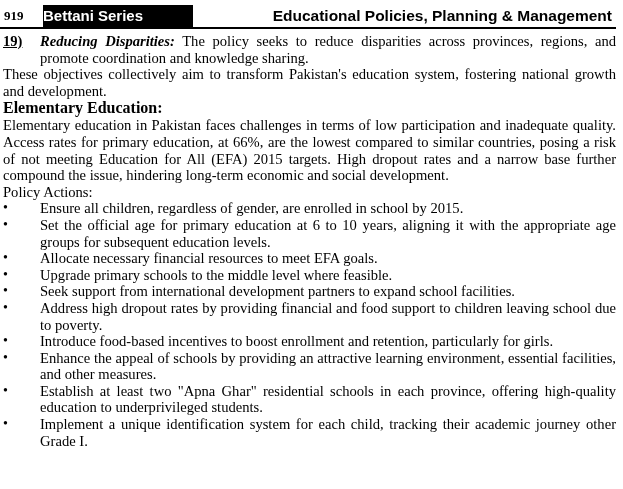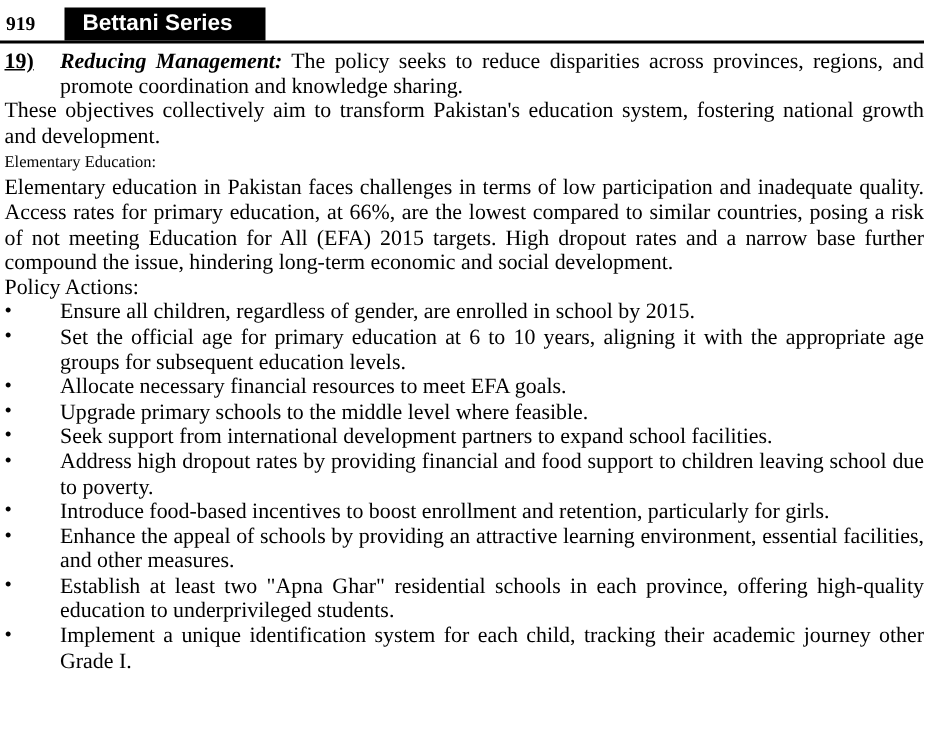--- a/index.html
+++ b/index.html
@@ -1,44 +1,45 @@
 <!DOCTYPE html>
 <html><head>
 <meta charset="utf-8">
 <style>
   html, body { margin:0; padding:0; background:#ffffff; }
   body { width:623px; height:489px; overflow:hidden; position:relative; color:#000; }
   .header { position:absolute; left:0; top:0; width:616px; height:27px; border-bottom:2px solid #000; }
   .page-num { position:absolute; left:4px; top:8px; font-family:Liberation Serif, serif; font-size:13px; font-weight:bold; }
-  .series { position:absolute; left:43px; top:5px; width:134px; height:22px; background:#000; color:#fff; font-family:"Liberation Sans", sans-serif; font-size:15px; font-weight:bold; line-height:22px; padding-left:12px; box-sizing:border-box; }
+  .series { position:absolute; left:43px; top:5px; width:150px; height:22px; background:#000; color:#fff; font-family:"Liberation Sans", sans-serif; font-size:15px; font-weight:bold; line-height:22px; padding-left:0; box-sizing:border-box; }
   .book-title { position:absolute; right:4px; top:5px; font-family:"Liberation Sans", sans-serif; font-size:15.5px; font-weight:bold; line-height:22px; }
   .content { position:absolute; left:3px; top:33px; width:613px; font-family:"Liberation Serif", serif; font-size:14.6px; line-height:16.6px; text-align:justify; }
   .content p { margin:0; }
   .item19 { display:flex; }
   .item19 .num { width:37px; flex:none; font-weight:bold;text-decoration:underline; }
   .item19 .txt { flex:1; }
-  .h2 { font-weight:normal; font-size:11px; line-height:18px; }
+  .h2 { font-weight:bold; font-size:16px; line-height:18px; }
   .h3 { font-weight:normal; }
   ul.actions { list-style:none; margin:0; padding:0; }
   ul.actions li { display:flex; }
   ul.actions .bullet { width:37px; flex:none; font-size:14px; }
   ul.actions .txt { flex:1; }
 </style>
 </head>
 <body>
 
 <div class="header">
   <span class="page-num">919</span>
   <div class="series">Bettani Series</div>
+  <div class="book-title">Educational Policies, Planning &amp; Management</div>
 </div>
 
 <div class="content">
   <div class="item19">
     <span class="num">19)</span>
-    <span class="txt"><b><i>Reducing Management:</i></b><span> The policy seeks to reduce disparities across provinces, regions, and promote coordination and knowledge sharing.</span></span>
+    <span class="txt"><b><i>Reducing Disparities:</i></b><span> The policy seeks to reduce disparities across provinces, regions, and promote coordination and knowledge sharing.</span></span>
   </div>
   <p>These objectives collectively aim to transform Pakistan's education system, fostering national growth and development.</p>
   <div class="h2">Elementary Education:</div>
   <p>Elementary education in Pakistan faces challenges in terms of low participation and inadequate quality. Access rates for primary education, at 66%, are the lowest compared to similar countries, posing a risk of not meeting Education for All (EFA) 2015 targets. High dropout rates and a narrow base further compound the issue, hindering long-term economic and social development.</p>
   <div class="h3">Policy Actions:</div>
   <ul class="actions">
     <li>
         <span class="bullet">•</span>
         <span class="txt">Ensure all children, regardless of gender, are enrolled in school by 2015.</span>
       </li>

